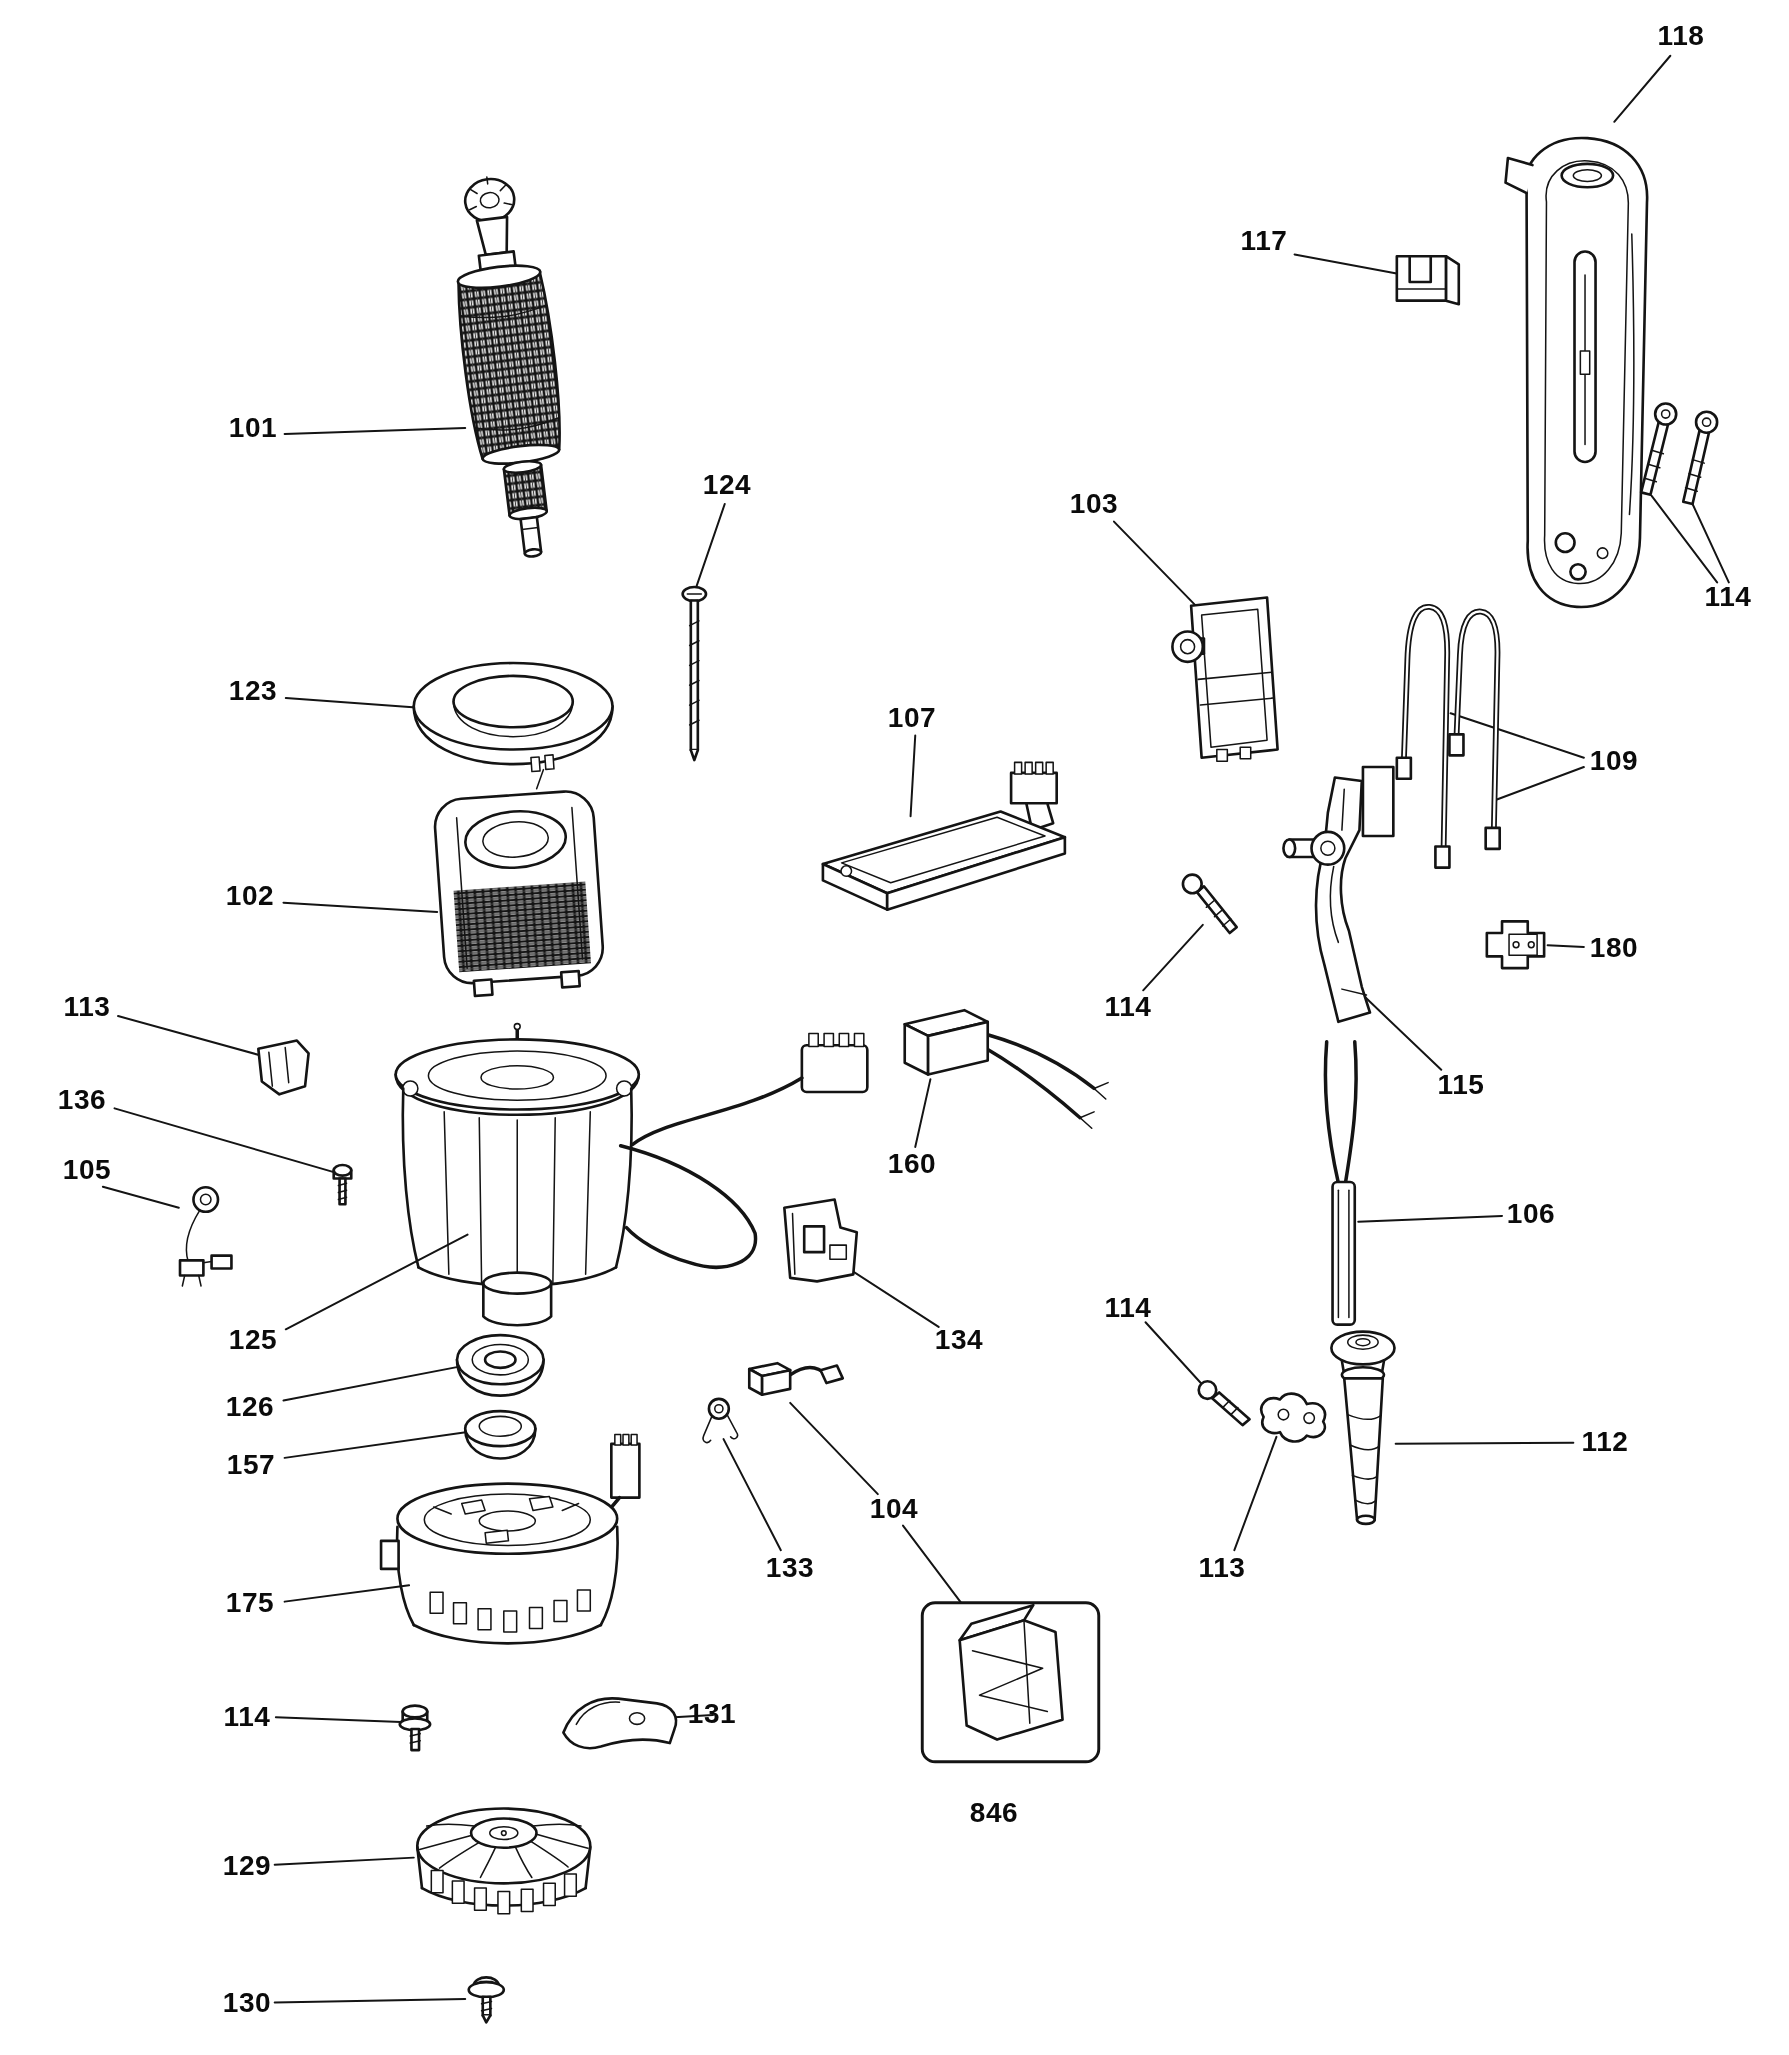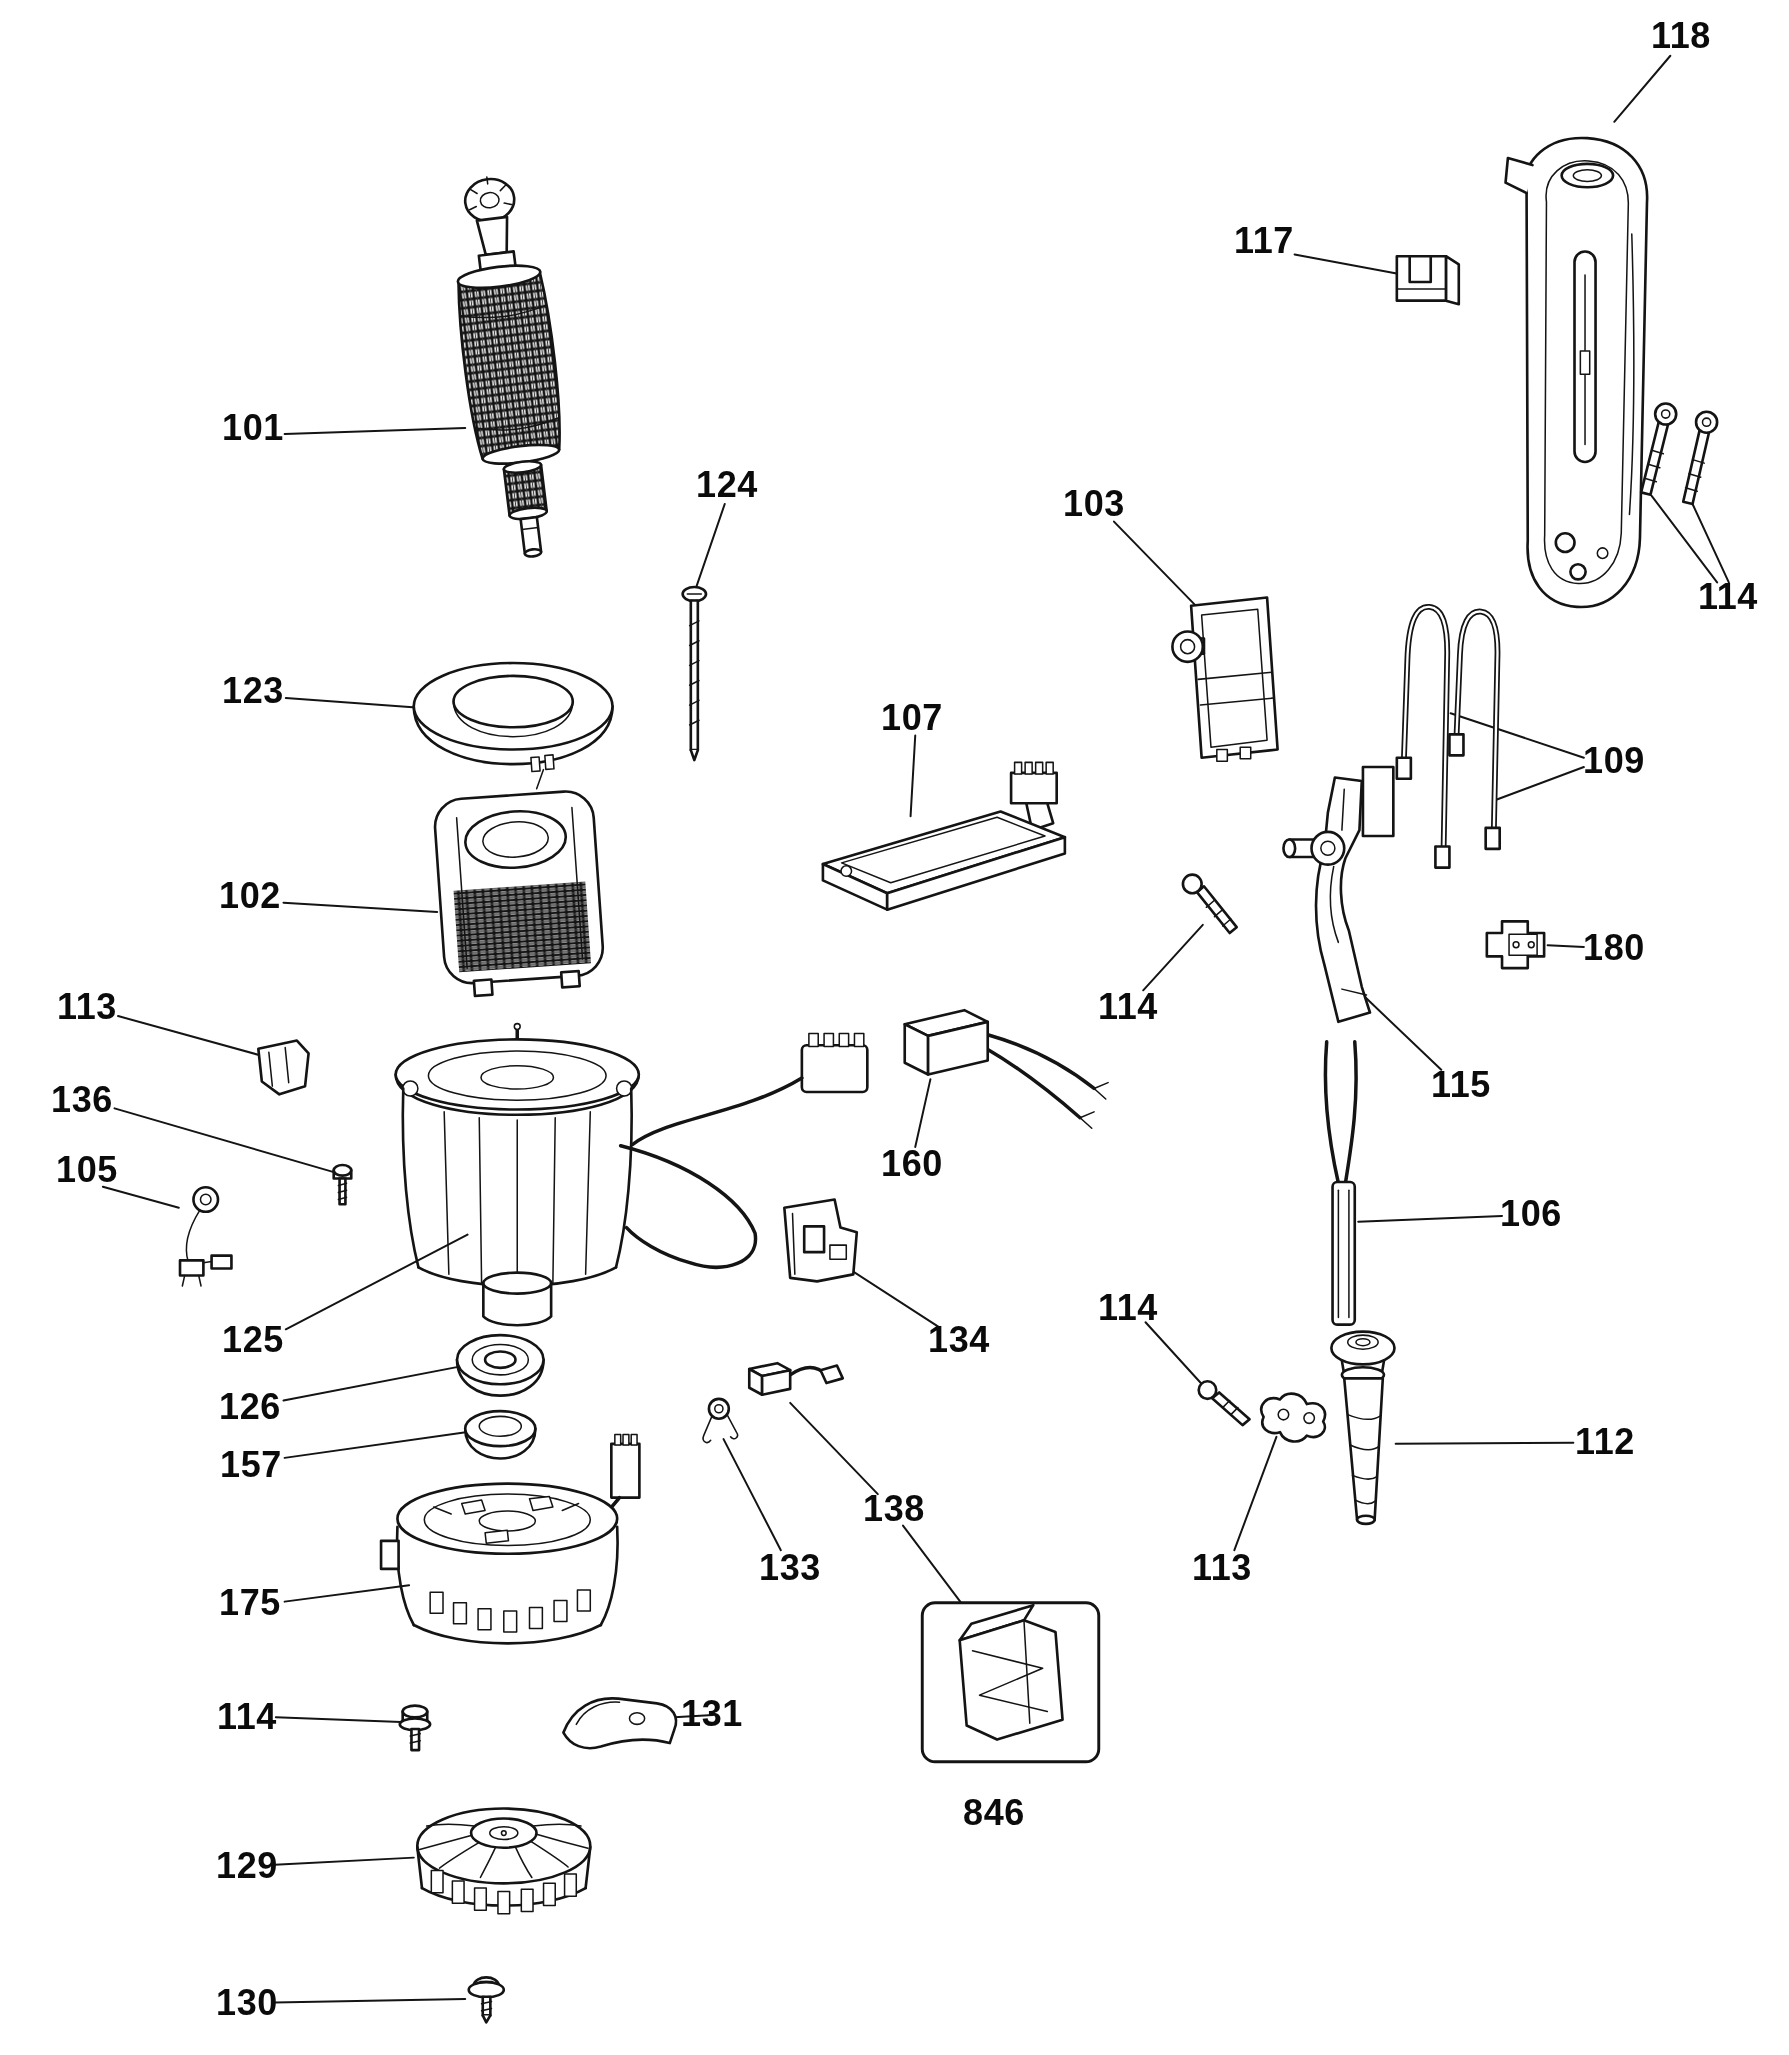--- a/index.html
+++ b/index.html
@@ -8,21 +8,21 @@
     width:1789px;height:2056px;
     background:#ffffff;
     font-family:"Liberation Sans", sans-serif;
     overflow:hidden;
   }
   .diagram-svg{position:absolute;left:0;top:0;}
   .part-label{
     position:absolute;
     transform:translate(-50%,-50%);
     font-weight:700;
-    font-size:36px;
+    font-size:28px;
     color:#0b0b0b;
     letter-spacing:0.6px;
     white-space:nowrap;
     user-select:none;
   }
   .leader{stroke:#141414;stroke-width:3.4;}
   .thin{stroke-width:2.6;}
   .wire{stroke-width:6;fill:none;}
 </style>
 </head>
@@ -478,21 +478,21 @@
   <div class="part-label" style="left:82px;top:1100px">136</div>
   <div class="part-label" style="left:912px;top:1164px">160</div>
   <div class="part-label" style="left:87px;top:1170px">105</div>
   <div class="part-label" style="left:1531px;top:1214px">106</div>
   <div class="part-label" style="left:253px;top:1340px">125</div>
   <div class="part-label" style="left:959px;top:1340px">134</div>
   <div class="part-label" style="left:250px;top:1407px">126</div>
   <div class="part-label" style="left:1128px;top:1308px">114</div>
   <div class="part-label" style="left:251px;top:1465px">157</div>
   <div class="part-label" style="left:1605px;top:1442px">112</div>
-  <div class="part-label" style="left:894px;top:1509px">138</div>
+  <div class="part-label" style="left:894px;top:1509px">104</div>
   <div class="part-label" style="left:790px;top:1568px">133</div>
   <div class="part-label" style="left:1222px;top:1568px">113</div>
   <div class="part-label" style="left:250px;top:1603px">175</div>
   <div class="part-label" style="left:247px;top:1717px">114</div>
   <div class="part-label" style="left:712px;top:1714px">131</div>
   <div class="part-label" style="left:994px;top:1813px">846</div>
   <div class="part-label" style="left:247px;top:1866px">129</div>
   <div class="part-label" style="left:247px;top:2003px">130</div>
 
 </div>

